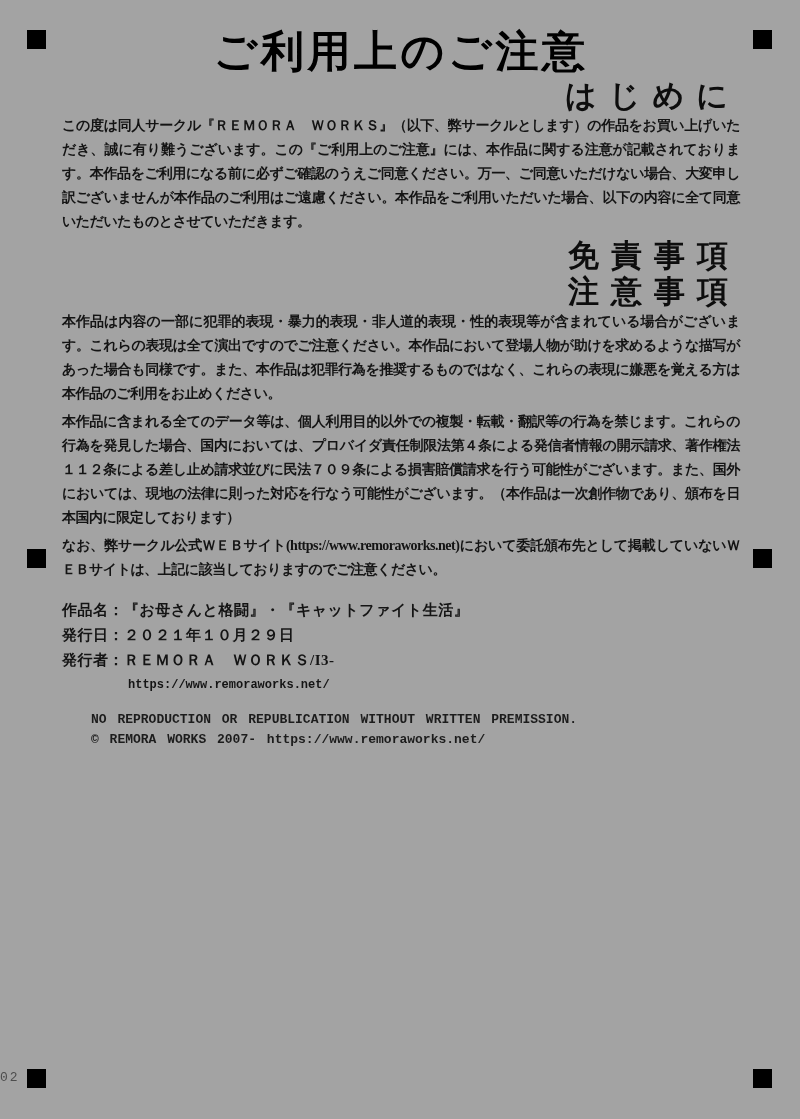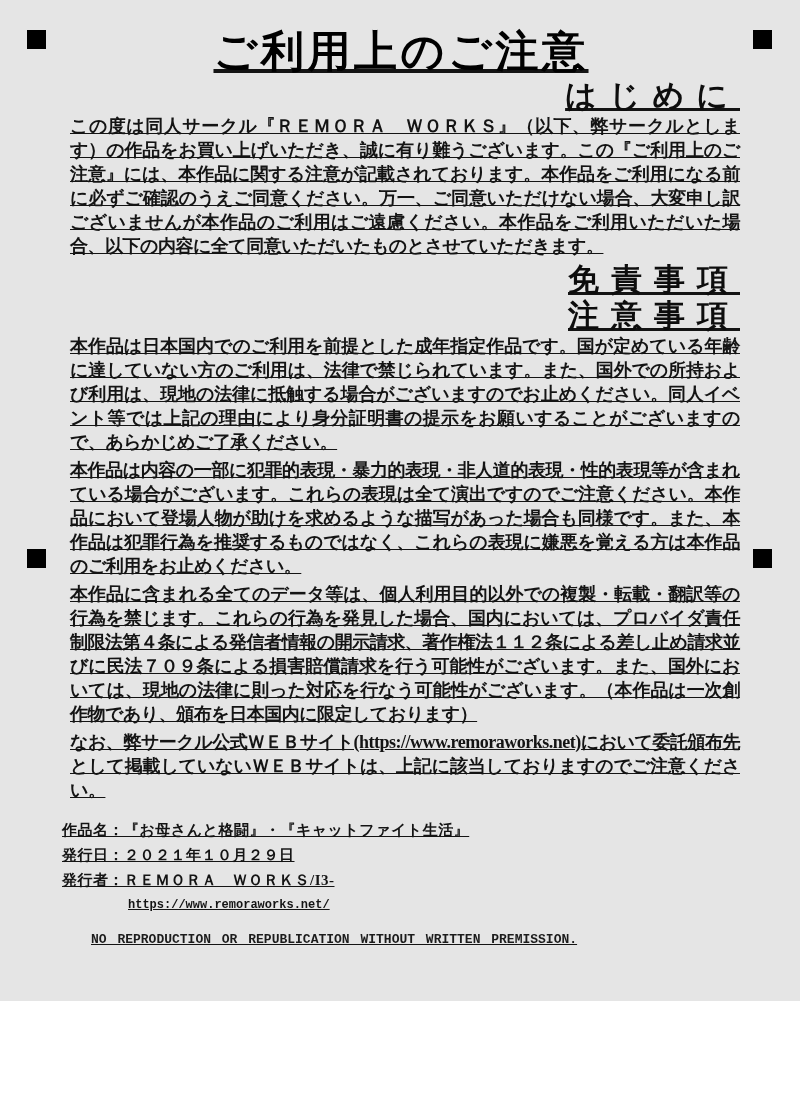--- a/index.html
+++ b/index.html
@@ -3,26 +3,25 @@
 <meta charset="utf-8">
 <style>
   html, body {
     margin: 0;
     padding: 0;
     background: #ffffff;
   }
   .page {
     position: relative;
     width: 800px;
-    height: 1001px;
-    background: #e5e5e5;
+    height: 1119px;
+    background: #a3a3a3;
     overflow: hidden;
     font-family: "Liberation Serif", "DejaVu Serif", serif;
     color: #141414;
-    text-decoration: underline;
   }
   
   .reg-mark {
     position: absolute;
     width: 19px;
     height: 19px;
     background: #000000;
   }
   .reg-tl { left: 27px;  top: 30px; }
   .reg-tr { left: 753px; top: 30px; }
@@ -51,22 +50,22 @@
     font-weight: 700;
     letter-spacing: 12px;
     color: #0d0d0d;
     text-align: right;
   }
   .sec-0 h2 { margin-top: 54px; margin-bottom: 18px; }
   .sec-1 h2 { margin-top: 8px;  margin-bottom: 14px; }
   .sec-2 h2 { margin-top: 12px; margin-bottom: 10px; }
 
   p.body {
-    margin: 0 0 4px 8px;
-    font-size: 18px;
+    margin: 0 0 4px 0;
+    font-size: 14px;
     line-height: 24px;
     font-weight: 700;
     letter-spacing: -0.5px;
     text-align: justify;
     color: #141414;
   }
 
   .colophon {
     margin-top: 16px;
   }
@@ -133,34 +132,34 @@
       <h2>はじめに</h2>
       <p class="body">この度は同人サークル『ＲＥＭＯＲＡ　ＷＯＲＫＳ』（以下、弊サークルとします）の作品をお買い上げいただき、誠に有り難うございます。この『ご利用上のご注意』には、本作品に関する注意が記載されております。本作品をご利用になる前に必ずご確認のうえご同意ください。万一、ご同意いただけない場合、大変申し訳ございませんが本作品のご利用はご遠慮ください。本作品をご利用いただいた場合、以下の内容に全て同意いただいたものとさせていただきます。</p>
     </section>
 
     <section class="sec sec-1">
       <h2>免責事項</h2>
     </section>
 
     <section class="sec sec-2">
       <h2>注意事項</h2>
-      <p class="body">本作品は日本国内でのご利用を前提とした成年指定作品です。国が定めている年齢に達していない方のご利用は、法律で禁じられています。また、国外での所持および利用は、現地の法律に抵触する場合がございますのでお止めください。同人イベント等では上記の理由により身分証明書の提示をお願いすることがございますので、あらかじめご了承ください。</p>
       <p class="body">本作品は内容の一部に犯罪的表現・暴力的表現・非人道的表現・性的表現等が含まれている場合がございます。これらの表現は全て演出ですのでご注意ください。本作品において登場人物が助けを求めるような描写があった場合も同様です。また、本作品は犯罪行為を推奨するものではなく、これらの表現に嫌悪を覚える方は本作品のご利用をお止めください。</p>
       <p class="body">本作品に含まれる全てのデータ等は、個人利用目的以外での複製・転載・翻訳等の行為を禁じます。これらの行為を発見した場合、国内においては、プロバイダ責任制限法第４条による発信者情報の開示請求、著作権法１１２条による差し止め請求並びに民法７０９条による損害賠償請求を行う可能性がございます。また、国外においては、現地の法律に則った対応を行なう可能性がございます。（本作品は一次創作物であり、頒布を日本国内に限定しております）</p>
       <p class="body">なお、弊サークル公式ＷＥＢサイト(https://www.remoraworks.net)において委託頒布先として掲載していないＷＥＢサイトは、上記に該当しておりますのでご注意ください。</p>
     </section>
 
     <div class="colophon">
       <p>作品名：『お母さんと格闘』・『キャットファイト生活』</p>
       <p>発行日：２０２１年１０月２９日</p>
       <p>発行者：ＲＥＭＯＲＡ　ＷＯＲＫＳ/I3-</p>
       <p class="url-line">https://www.remoraworks.net/</p>
     </div>
 
     <div class="legal">
       <p>NO REPRODUCTION OR REPUBLICATION WITHOUT WRITTEN PREMISSION.</p>
+      <p>© REMORA WORKS 2007- https://www.remoraworks.net/</p>
     </div>
 
   </main>
 
   <div class="page-number">02</div>
 
 </div>
 
 </body></html>

